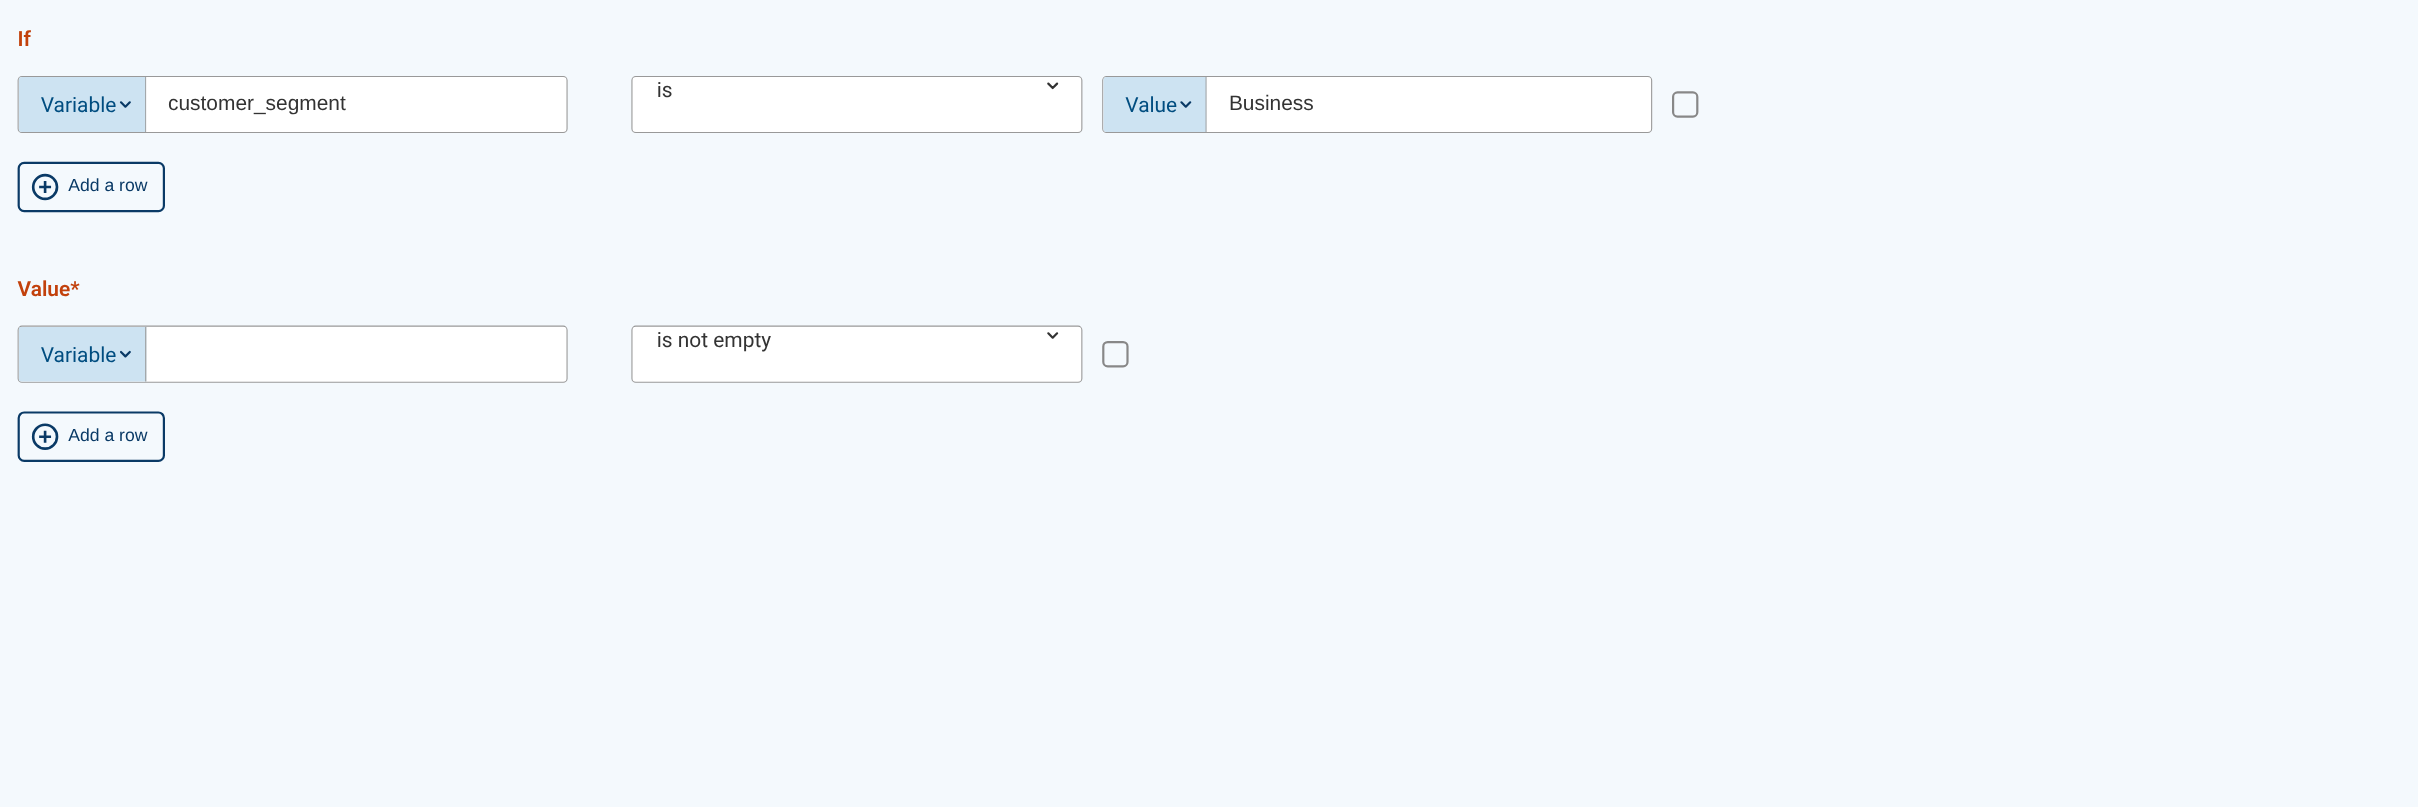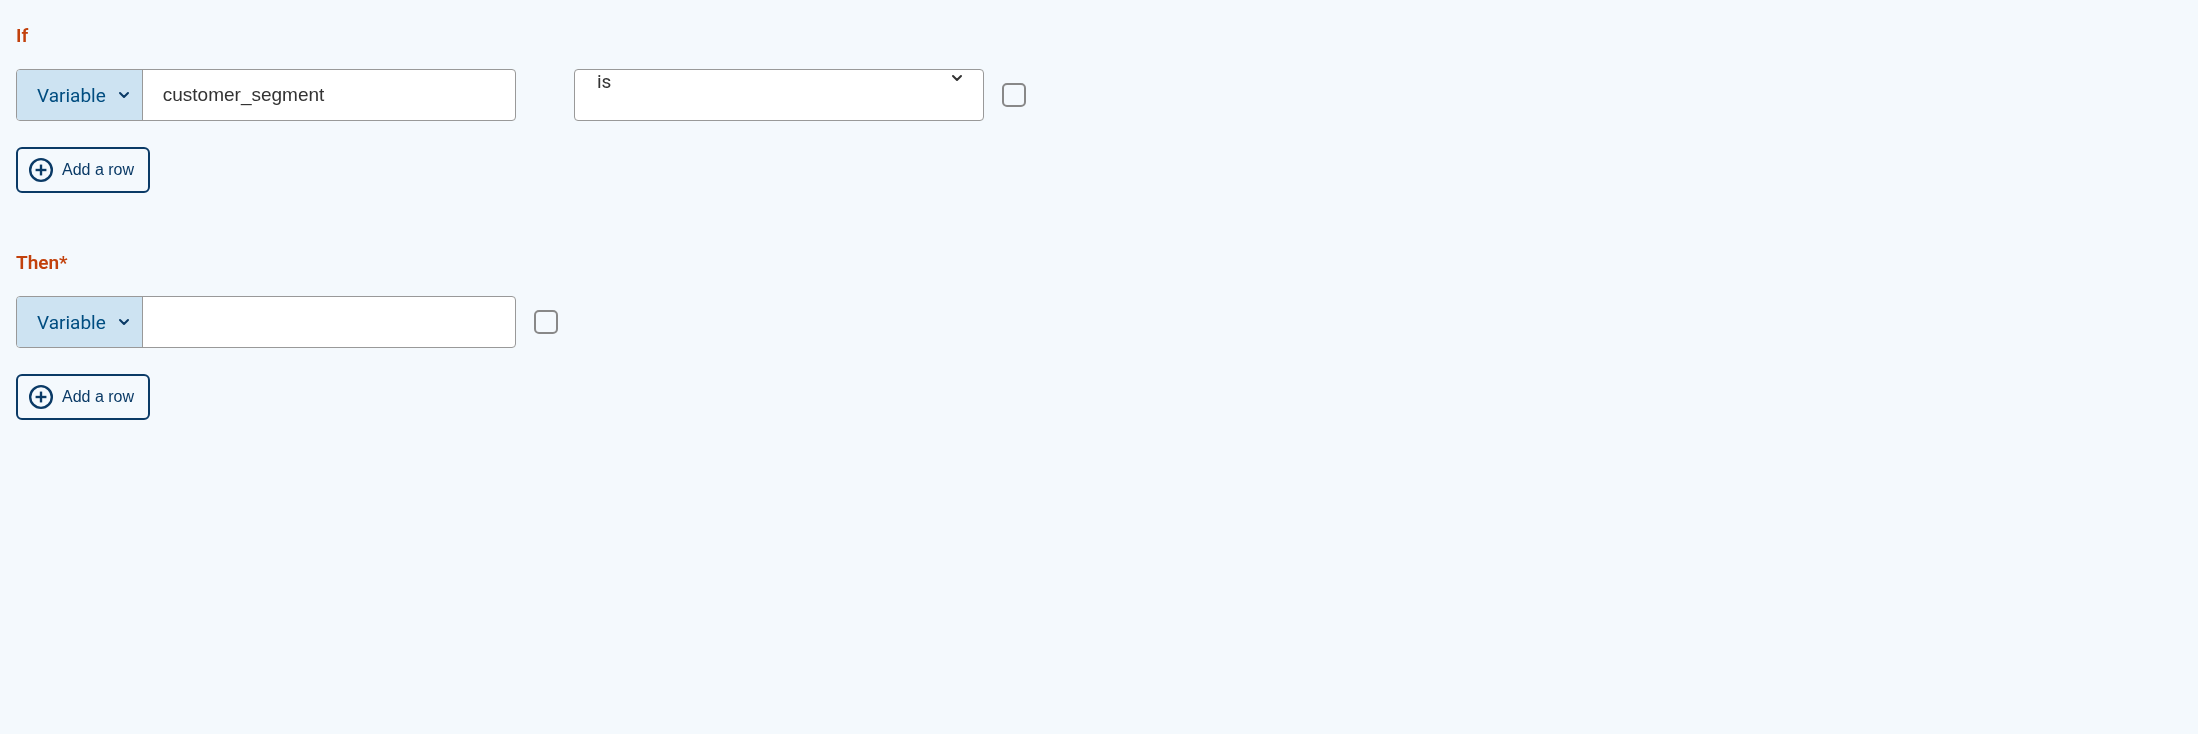--- a/index.html
+++ b/index.html
@@ -31,21 +31,21 @@
     background: #fff;
     height: 52px;
     overflow: hidden;
   }
   .combo-prefix {
     background: #cde3f2;
     color: #004d80;
     display: inline-flex;
     align-items: center;
     padding: 0 10px 0 20px;
-    gap: 10px;
+    gap: 0;
     border-right: 1px solid #999;
     cursor: pointer;
     user-select: none;
   }
   .combo-input {
     border: none;
     outline: none;
     padding: 0 20px;
     font-size: 19px;
     color: #333;
@@ -136,51 +136,70 @@
 
   <div class="select-box w-select-op">
     <span>is</span>
     <span class="chevron">
       <svg viewBox="0 0 24 24" fill="none" stroke="#333" stroke-width="3" stroke-linecap="round" stroke-linejoin="round">
           <polyline points="6 9 12 15 18 9"></polyline>
         </svg>
     </span>
   </div>
 
+  <div class="combo w-combo-val">
+    <div class="combo-prefix">
+      <span>Value</span>
+      <span class="chevron">
+        <svg viewBox="0 0 24 24" fill="none" stroke="#0a3a66" stroke-width="3" stroke-linecap="round" stroke-linejoin="round">
+            <polyline points="6 9 12 15 18 9"></polyline>
+          </svg>
+      </span>
+    </div>
+    <input class="combo-input" value="Business" style="">
+  </div>
 
   <div class="checkbox"></div>
 </div>
 
 <button class="add-row-btn gap-after">
   <span class="plus-icon">
     <svg viewBox="0 0 24 24" fill="none" stroke="#0a3a66" stroke-width="2.2">
         <circle cx="12" cy="12" r="10"></circle>
         <line x1="12" y1="7" x2="12" y2="17"></line>
         <line x1="7" y1="12" x2="17" y2="12"></line>
       </svg>
   </span>
   <span>Add a row</span>
 </button>
 
 
-<div class="section-label">Then*</div>
+<div class="section-label">Value*</div>
 
 <div class="row">
 
   <div class="combo w-combo1">
     <div class="combo-prefix">
       <span>Variable</span>
       <span class="chevron">
         <svg viewBox="0 0 24 24" fill="none" stroke="#0a3a66" stroke-width="3" stroke-linecap="round" stroke-linejoin="round">
             <polyline points="6 9 12 15 18 9"></polyline>
           </svg>
       </span>
     </div>
   </div>
 
+  <div class="select-box w-select-op">
+    <span>is not empty</span>
+    <span class="chevron">
+      <svg viewBox="0 0 24 24" fill="none" stroke="#333" stroke-width="3" stroke-linecap="round" stroke-linejoin="round">
+          <polyline points="6 9 12 15 18 9"></polyline>
+        </svg>
+    </span>
+  </div>
 
   <div class="checkbox"></div>
 </div>
 
 <button class="add-row-btn">
   <span class="plus-icon">
     <svg viewBox="0 0 24 24" fill="none" stroke="#0a3a66" stroke-width="2.2">
         <circle cx="12" cy="12" r="10"></circle>
         <line x1="12" y1="7" x2="12" y2="17"></line>
         <line x1="7" y1="12" x2="17" y2="12"></line>

